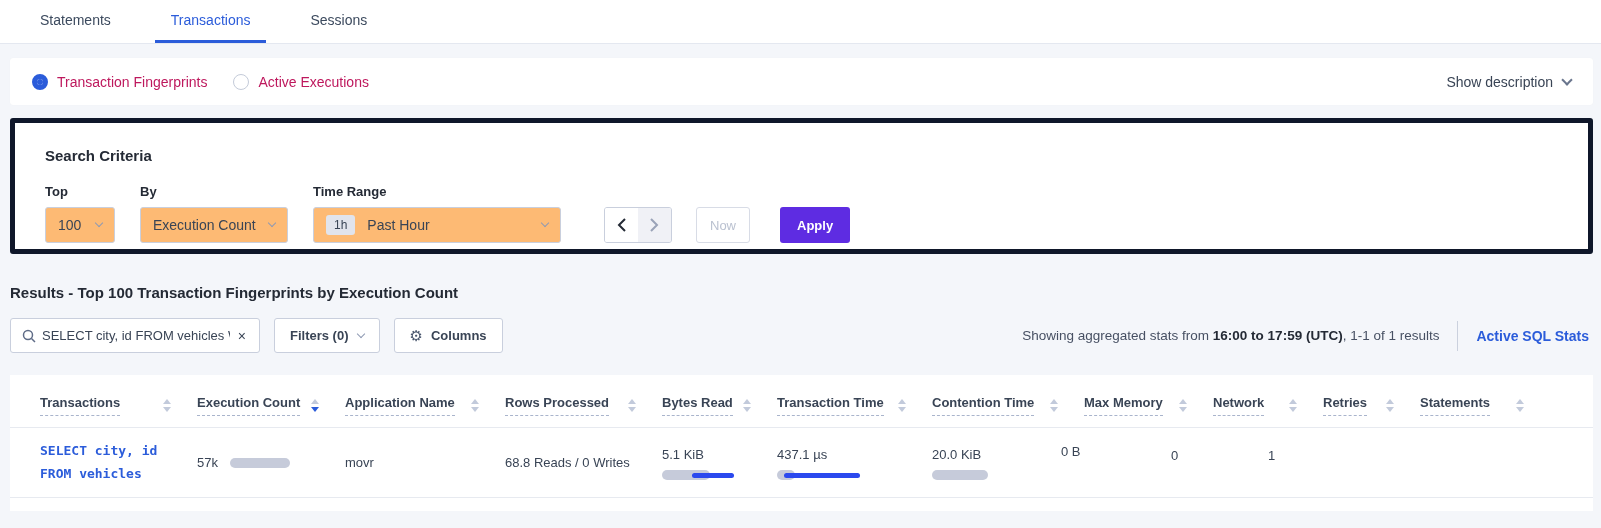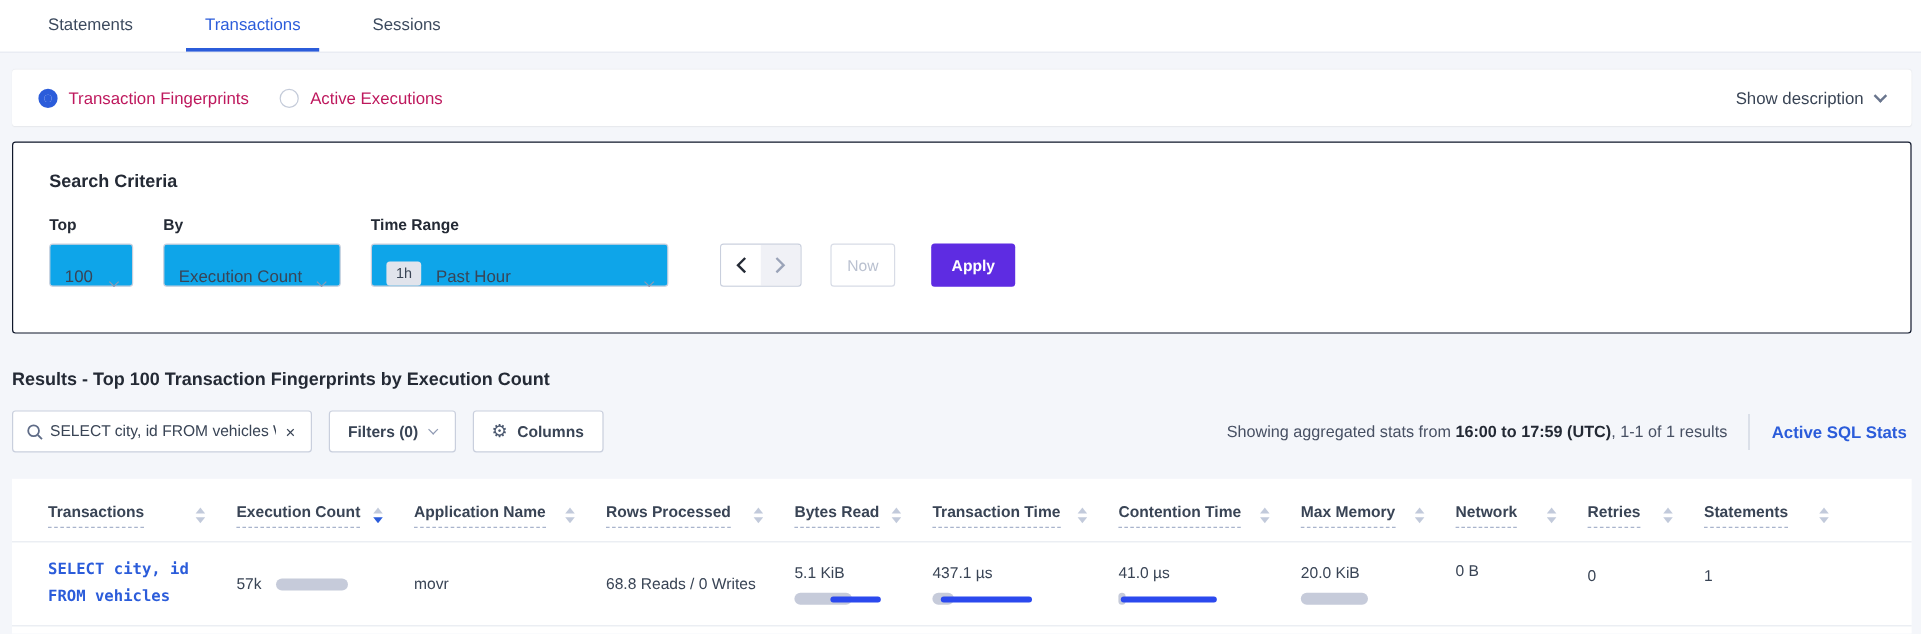--- a/index.html
+++ b/index.html
@@ -21,28 +21,28 @@
   .radio-circle.on::after { content:""; position:absolute; left:50%; top:50%; width:6px; height:6px;
                             margin:-3px 0 0 -3px; background:#2B5CDA; border-radius:50%; }
   .radio-circle.off { border:1px solid #C4CBD9; }
   .show-desc { margin-left:auto; display:flex; align-items:center; font-size:14px; color:#394455; cursor:pointer; }
 
   .chev { display:inline-block; width:8px; height:8px; border-right:2px solid #69758D; border-bottom:2px solid #69758D;
           transform:rotate(45deg); margin:-4px 0 0 10px; }
   .chev.small { width:6px; height:6px; border-color:#8F9AB3; border-width:1.5px; }
 
   
-  .criteria-card { background:#fff; margin:13px 8px 0 10px; border:1px solid #0f172a; border-radius:3px;
-                   padding:24px 22px 28px 30px; height:160px; }
+  .criteria-card { background:#fff; margin:13px 8px 0 10px; border:5px solid #0f172a; border-radius:3px;
+                   padding:24px 22px 28px 30px; height:136px; }
   .criteria-title { font-size:15px; font-weight:bold; color:#242A35; }
   .criteria-row { display:flex; margin-top:20px; align-items:flex-end;gap:12px; }
   .field { margin-right:13px; }
   .field-label { font-size:13px; font-weight:bold; color:#242A35; margin-bottom:8px; }
-  .control { height:36px; border:1px solid #C9CFDD; border-radius:3px; background:#0ea5e9;
-             display:flex; align-items:flex-end; padding:0 12px; font-size:14px; color:#394455; cursor:pointer; }
+  .control { height:36px; border:1px solid #C9CFDD; border-radius:3px; background:#fdba74;
+             display:flex; align-items:center; padding:0 12px; font-size:14px; color:#394455; cursor:pointer; }
   .control .chev.small { margin-left:auto; }
   .ctl-top { width:70px; }
   .ctl-by { width:148px; }
   .ctl-range { width:248px; margin-right:18px; }
   .range-badge { background:#E1E4EC; border-radius:3px; font-size:12px; font-weight:normal; color:#394455;
                  padding:3px 8px; margin-right:12px; }
   .arrow-group { display:flex; height:36px; border:1px solid #C9CFDD; border-radius:3px; overflow:hidden; margin-right:12px; }
   .arrow-btn { width:33px; display:flex; align-items:center; justify-content:center; background:#fff; cursor:pointer; }
   .arrow-btn.disabled { background:#F0F1F6; cursor:default; }
   .now-btn { height:36px; border:1px solid #D8DCE6; border-radius:3px; background:#fff; color:#BAC1D0;
@@ -295,29 +295,20 @@
     </div>
     <div class="col c5">
       <div class="metric">
         <span class="cell-text">437.1 µs</span>
         <div class="barchart" style="width:85px;">
           <span class="bar-gray" style="width: 18px;"></span>
           <span class="bar-blue" style="width: 76px; left: 7px;"></span>
         </div>
       </div>
     </div>
-    <div class="col c6">
-      <div class="metric">
-        <span class="cell-text">41.0 µs</span>
-        <div class="barchart" style="width:85px;">
-          <span class="bar-gray" style="width: 6px;"></span>
-          <span class="bar-blue" style="width: 80px; left: 2px;"></span>
-        </div>
-      </div>
-    </div>
     <div class="col c7">
       <div class="metric">
         <span class="cell-text">20.0 KiB</span>
         <div class="barchart" style="width:85px;">
           <span class="bar-gray" style="width: 56px;"></span>
         </div>
       </div>
     </div>
     <div class="col c8" style="align-self:flex-start; padding-top:16px;">
         <span class="cell-text">0 B</span>

